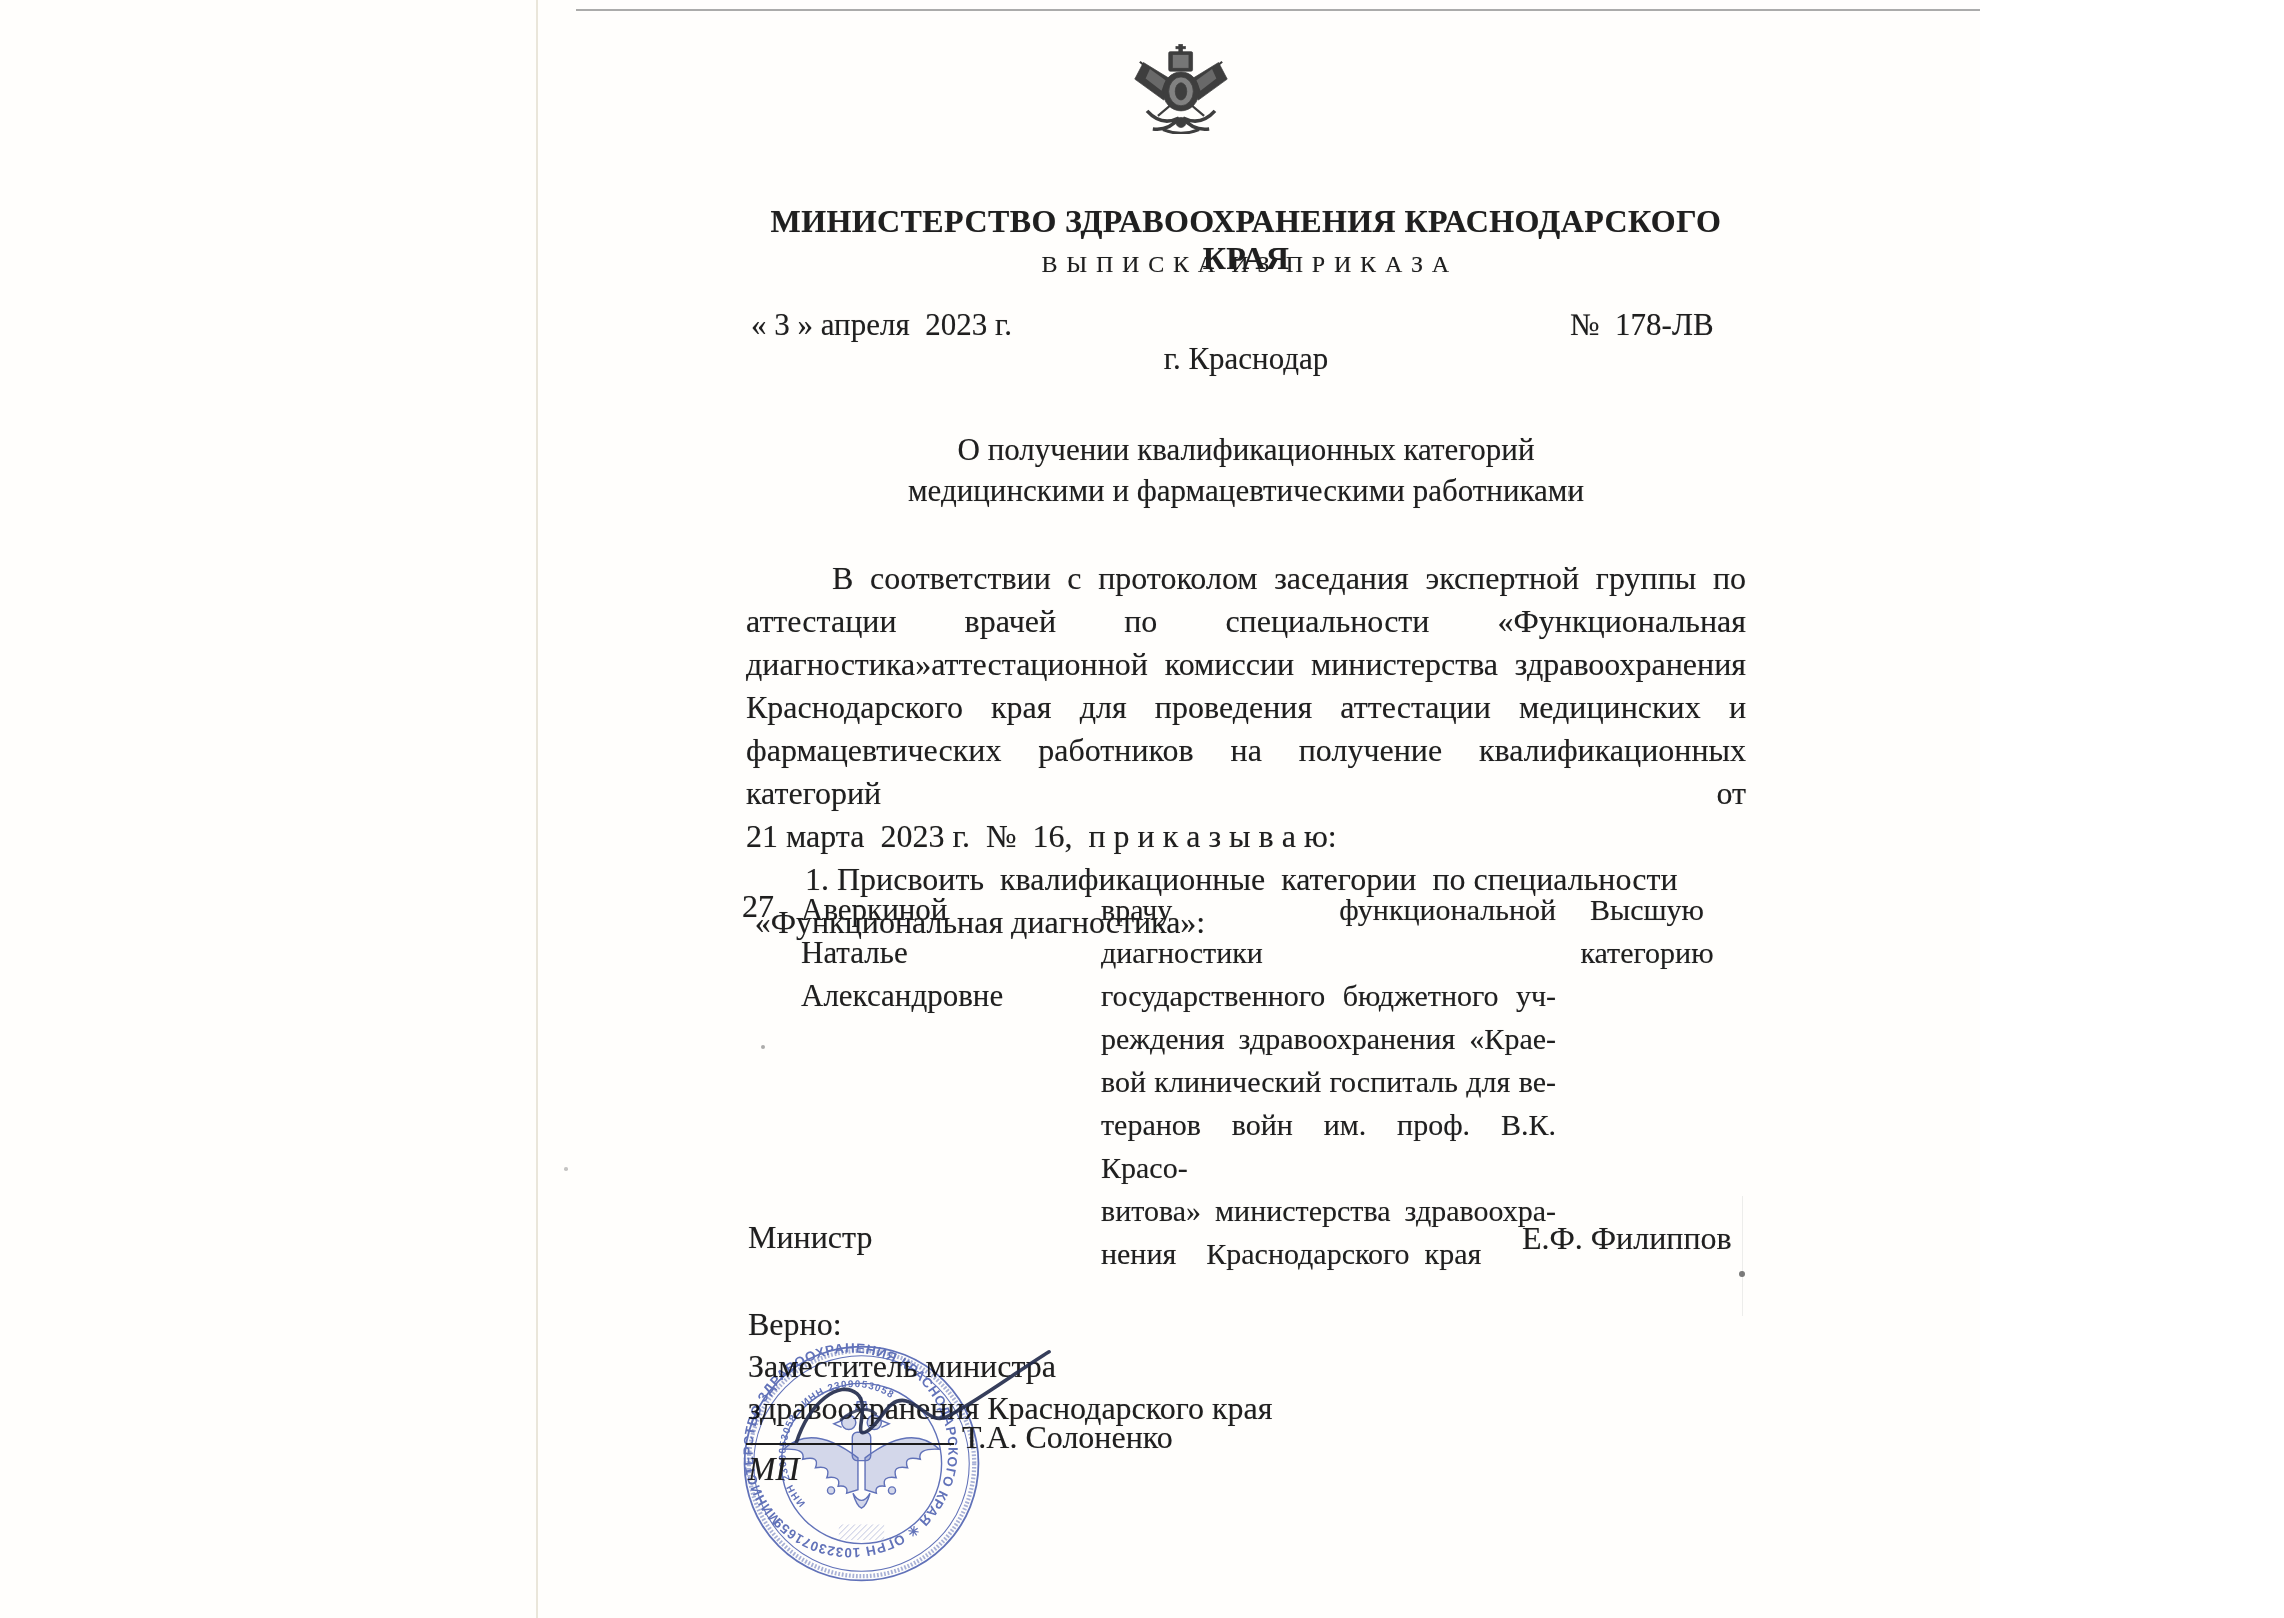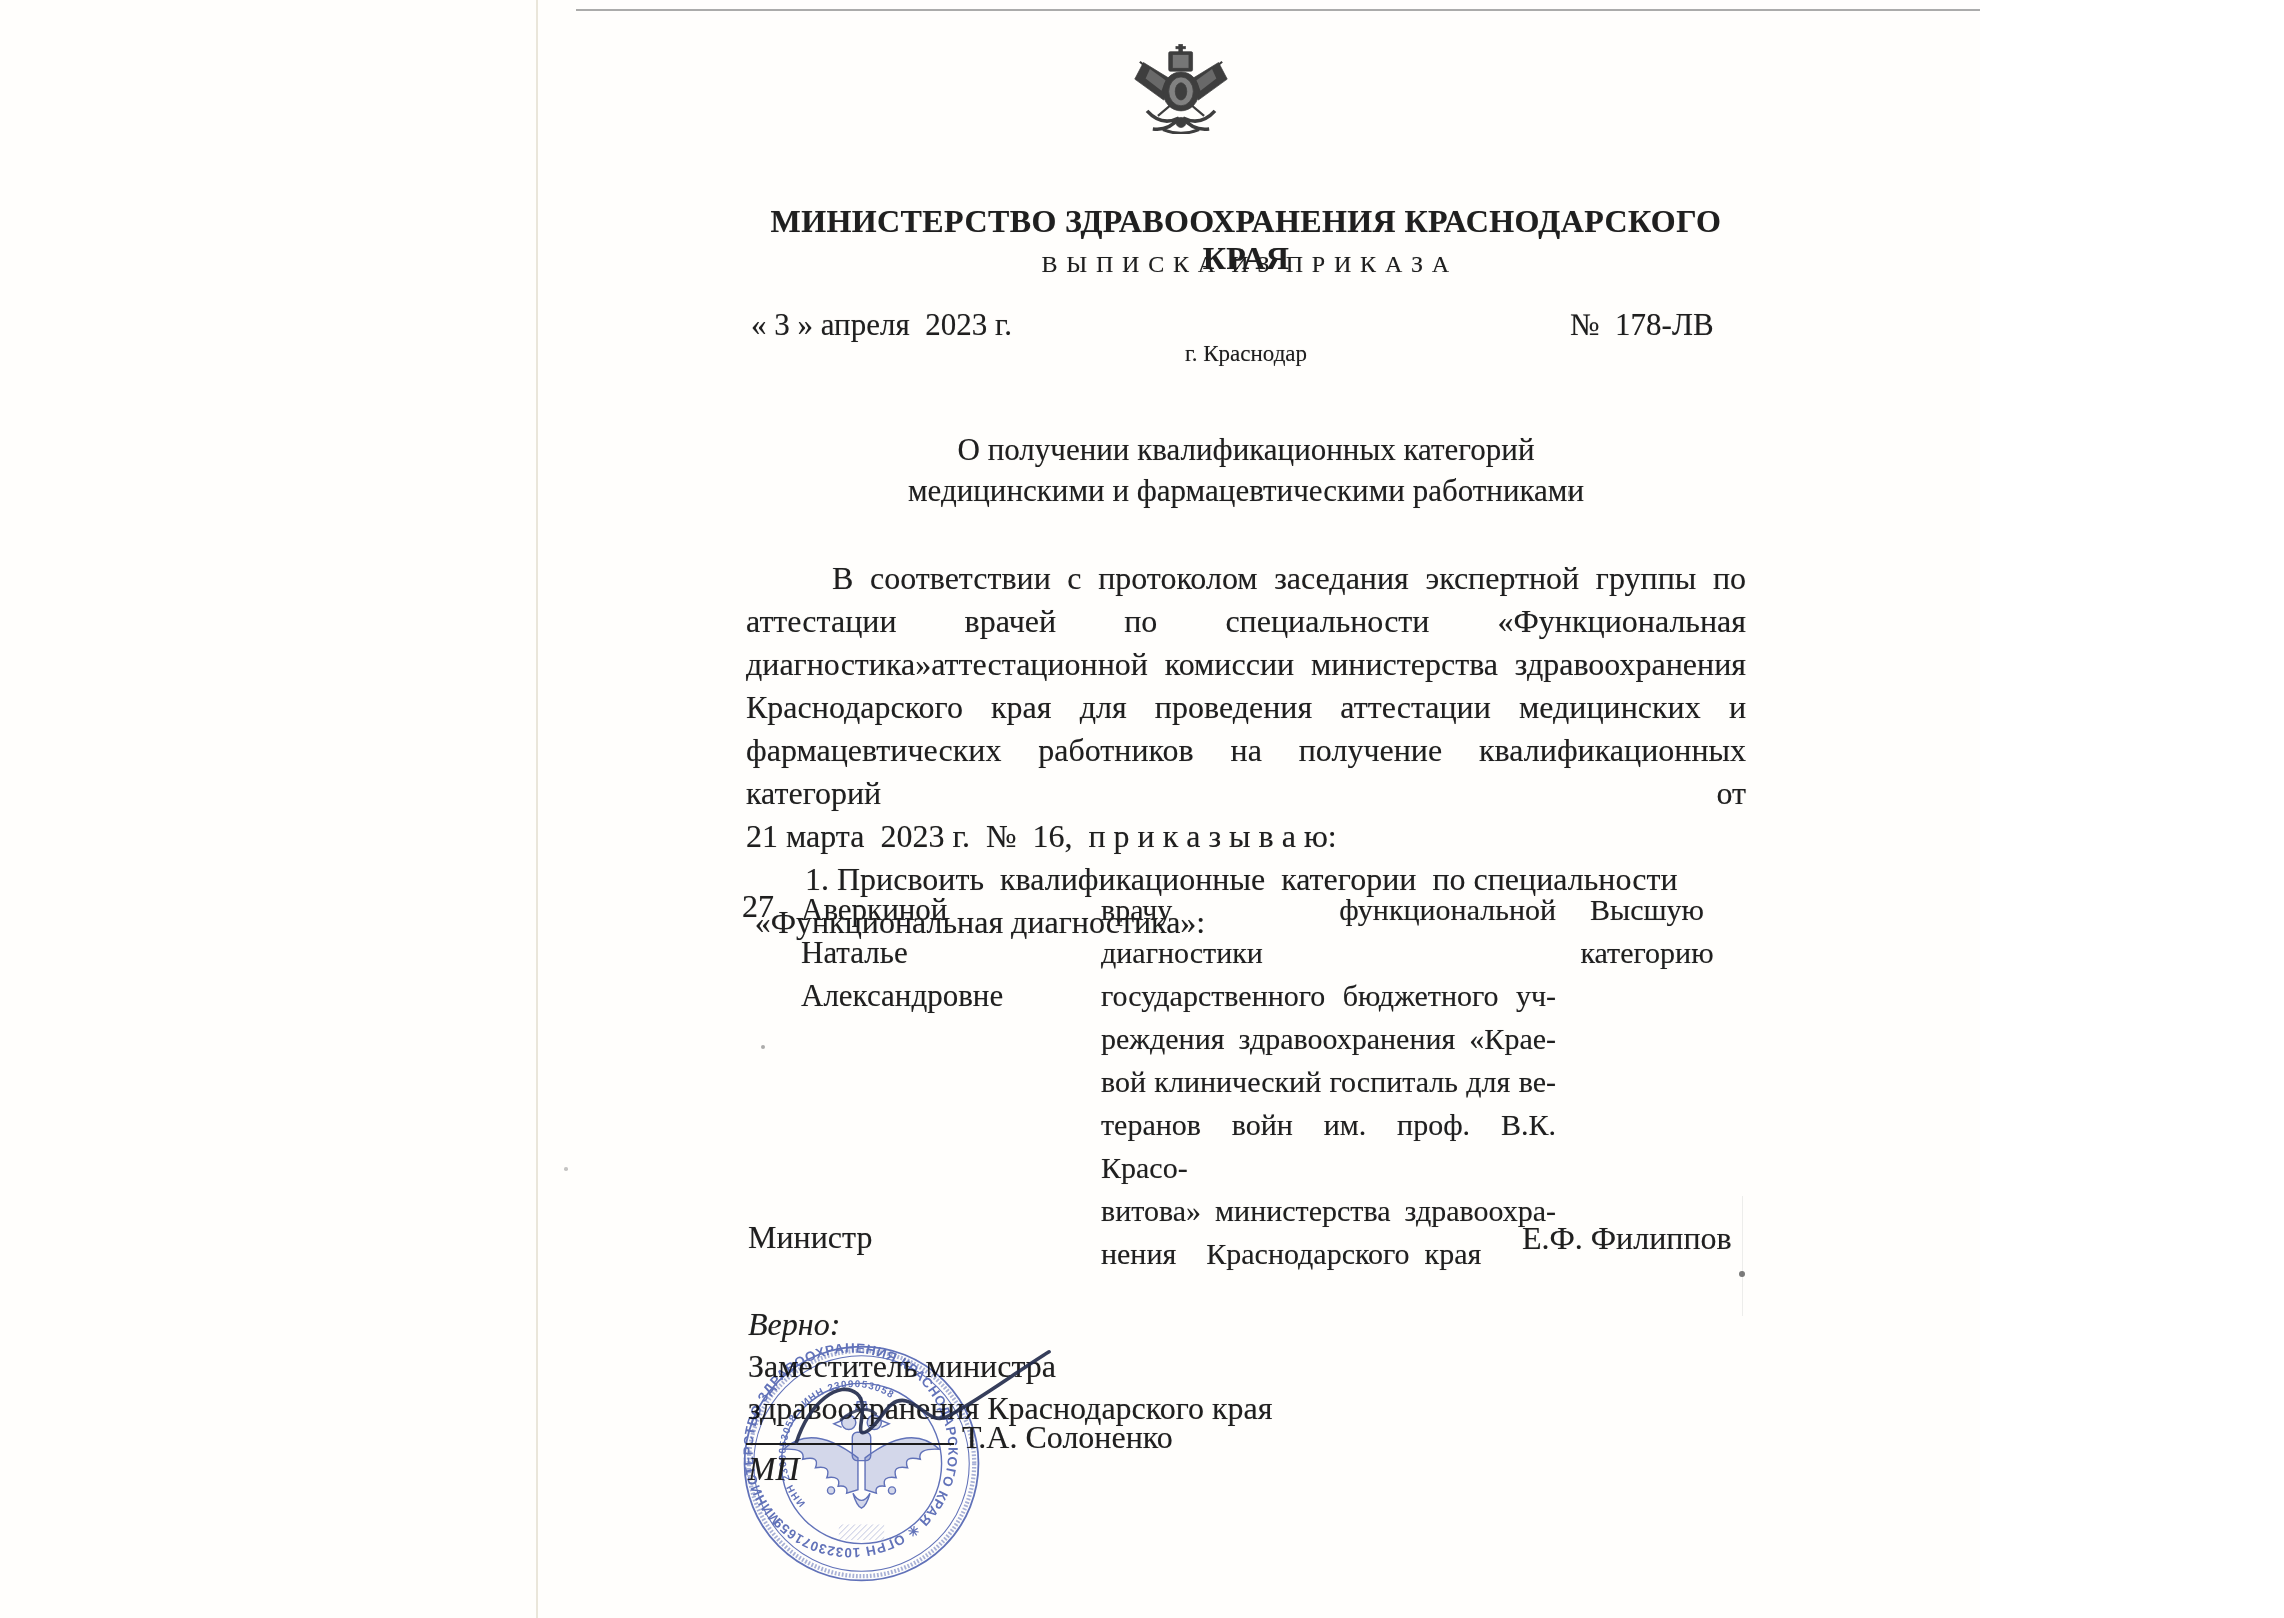--- a/index.html
+++ b/index.html
@@ -14,40 +14,40 @@
   .top-line-dash{left:2007px;top:5.8px;width:277px;height:0;border-top:2.9px dashed #8f8f8f;opacity:.6;}
   .crease{left:1742px;top:1196px;width:1.4px;height:120px;background:#ededeb;}
   .speck{border-radius:50%;background:#5a5a5a;opacity:.8;}
   
   .emblem{left:1134px;top:43px;width:94px;height:91px;filter:blur(0.4px);opacity:.92;}
   .colwrap{left:746px;width:1000px;text-align:center;}
   .ministry{top:203px;font-size:32px;font-weight:700;letter-spacing:0.4px;}
   .doctype{top:251px;font-size:24px;font-weight:400;letter-spacing:1.4px;white-space:pre;}
   .dateline{left:751px;top:307px;font-size:31px;white-space:pre;}
   .docnum{left:1570px;top:307px;font-size:31px;white-space:pre;}
-  .city{top:341px;font-size:23px;}
+  .city{top:341px;font-size:31px;}
   .subject{top:429px;font-size:31px;font-weight:400;line-height:41px;}
   
   .para{left:746px;top:557px;width:1000px;font-size:32px;line-height:43px;}
   .l-j{text-align:justify;text-align-last:justify;}
   .l-ind{padding-left:86px;}
   .l-p{white-space:pre;text-align:left;}
   .i82{padding-left:59px;}
   .i12{padding-left:8.7px;}
   
   .rownum{left:742px;top:888px;font-size:32px;}
   .namecol{left:801px;top:888px;width:203px;font-size:31px;line-height:43px;}
   .poscol{left:1101px;top:888px;width:455px;font-size:30px;line-height:43px;}
   .d-j{text-align:justify;text-align-last:justify;}
   .d-p{white-space:pre;}
   .catcol{left:1580px;top:888px;width:134px;font-size:30px;line-height:43px;text-align:center;}
   
   .minister{left:748px;top:1219px;font-size:32px;text-align:right;}
   .ministername{left:1522px;top:1220px;font-size:32px;}
-  .verno{left:748px;top:1306px;font-size:32px;font-style:italic;}
+  .verno{left:748px;top:1306px;font-size:32px;}
   .deputy1{left:748px;top:1348px;font-size:32px;}
   .deputy2{left:748px;top:1390px;font-size:32px;z-index:2;}
   .sigline{left:746px;top:1443px;width:208px;height:0;border-top:2.2px solid #1c1c1c;z-index:5;}
   .deputyname{left:962px;top:1419px;font-size:32px;z-index:5;}
   .mp{left:748px;top:1451px;font-size:33px;z-index:5;font-style:italic;}
   .stamp{left:741px;top:1343px;width:241px;height:241px;z-index:4;mix-blend-mode:multiply;opacity:.82;}
   .signature{left:754px;top:1333px;width:333px;height:130px;z-index:6;}
 </style>
 </head>
 <body>

